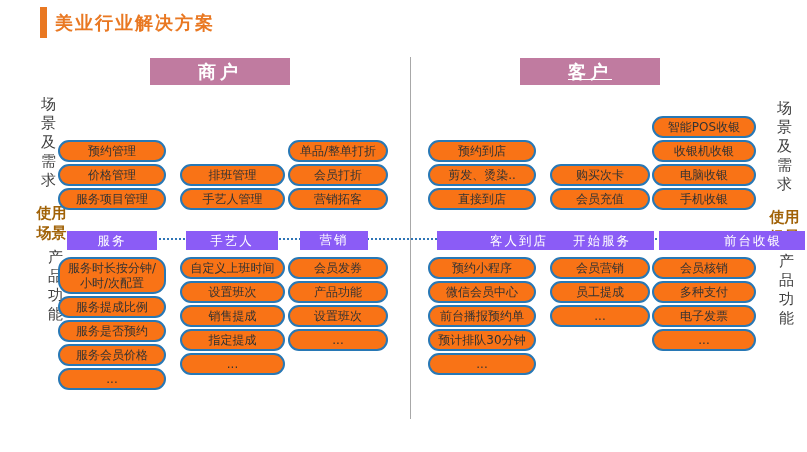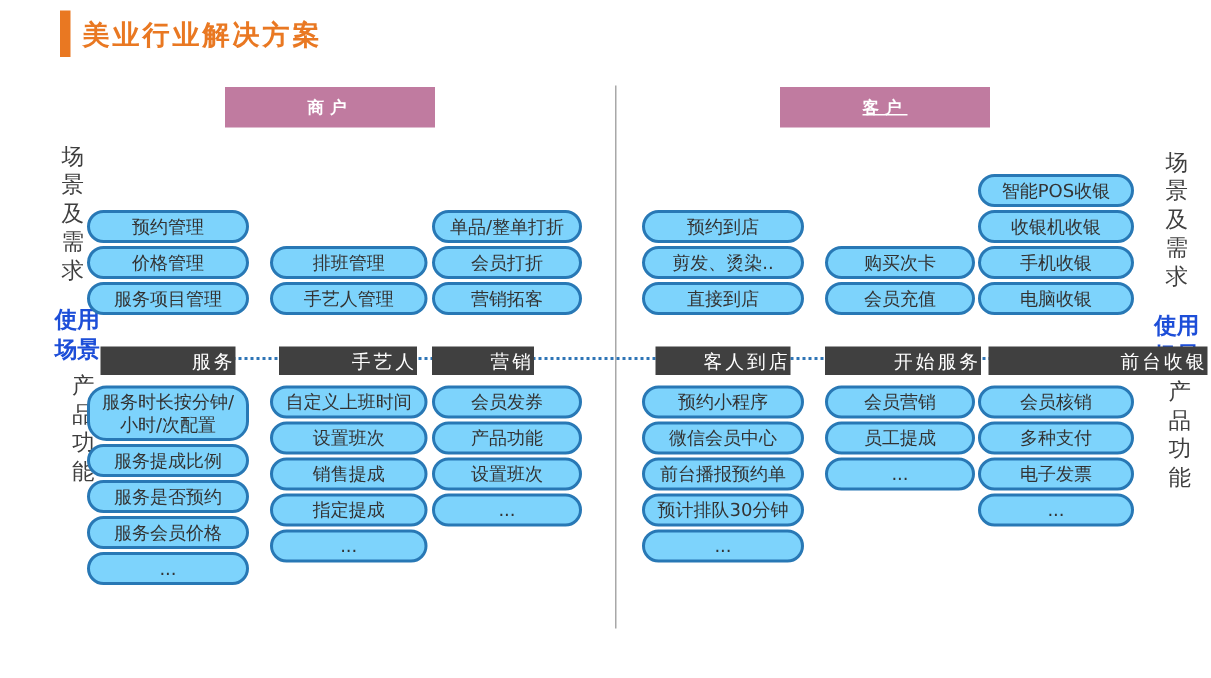--- a/index.html
+++ b/index.html
@@ -5,38 +5,38 @@
   html,body{margin:0;padding:0;background:#fff;}
   body{font-family:"DejaVu Sans","Liberation Sans",sans-serif;}
   .canvas{position:relative;width:807px;height:452px;background:#fff;overflow:hidden;}
 
   
   .title-bar{position:absolute;left:40px;top:7px;width:7px;height:31px;background:#e97822;}
   .page-title{position:absolute;left:55px;top:11px;font-size:18px;font-weight:bold;color:#e97822;letter-spacing:2px;}
 
   
   .vlabel{position:absolute;word-break:break-all;line-break:anywhere;text-align:center;color:#3f3f3f;font-size:15px;line-height:19px;}
-  .vlabel.orange{color:#1d4ed8;font-weight:bold;line-height:20px;}
+  .vlabel.orange{color:#a16207;font-weight:bold;line-height:20px;}
 
   
-  .sec-header{position:absolute;height:27px;background:#c07ba0;color:#fff;font-size:11px;font-weight:bold;display:flex;align-items:center;justify-content:center;letter-spacing:4px;}
+  .sec-header{position:absolute;height:27px;background:#c07ba0;color:#fff;font-size:18px;font-weight:bold;display:flex;align-items:center;justify-content:center;letter-spacing:4px;}
 
   
   .divider{position:absolute;left:410px;top:57px;width:1px;height:362px;background:#a8a8a8;z-index:0;}
 
   
   .dotted{position:absolute;left:108px;top:238px;width:596px;border-top:2px dotted #2e75b6;z-index:1;}
 
   
   .col{position:absolute;}
   .top-group{position:absolute;left:0;right:0;bottom:242px;display:flex;flex-direction:column;gap:2px;}
   .bottom-group{position:absolute;left:0;right:0;top:257px;display:flex;flex-direction:column;gap:2px;}
-  .pill{border:2px solid #2878b5;border-radius:13px;background:#7dd3fc;min-height:18px;display:flex;align-items:center;justify-content:center;font-size:12px;color:#333;padding:0 2px;text-align:center;line-height:1.25;}
+  .pill{border:2px solid #2878b5;border-radius:13px;background:#f97316;min-height:18px;display:flex;align-items:center;justify-content:center;font-size:12px;color:#333;padding:0 2px;text-align:center;line-height:1.25;}
   .pill.tall{min-height:33px;}
-  .banner{position:absolute;top:231px;height:19px;background:#404040;color:#fff;font-size:12.5px;line-height:19px;text-align:right;z-index:2;letter-spacing:2px;}
+  .banner{position:absolute;top:231px;height:19px;background:#8b5cf6;color:#fff;font-size:12.5px;line-height:19px;text-align:center;z-index:2;letter-spacing:2px;}
 </style>
 </head>
 <body>
 
 <div class="canvas">
 
   <div class="title-bar"></div>
   <div class="page-title">美业行业解决方案</div>
 
   <div class="vlabel" style="left:40px;top:95px;width:17px;">场景及需求</div>
@@ -84,36 +84,36 @@
       <div class="pill">...</div>
     </div>
   </div>
 
   <div class="col" style="left:288px;top:0;width:100px;height:452px;">
     <div class="top-group">
       <div class="pill">单品/整单打折</div>
       <div class="pill">会员打折</div>
       <div class="pill">营销拓客</div>
     </div>
-    <div class="banner" style="left:0;width:68px;">营销</div>
+    <div class="banner" style="left:12px;width:68px;font-family:Liberation Serif, serif;">营销</div>
     <div class="bottom-group">
       <div class="pill">会员发券</div>
       <div class="pill">产品功能</div>
       <div class="pill">设置班次</div>
       <div class="pill">...</div>
     </div>
   </div>
 
   <div class="col" style="left:428px;top:0;width:108px;height:452px;">
     <div class="top-group">
       <div class="pill">预约到店</div>
       <div class="pill">剪发、烫染..</div>
       <div class="pill">直接到店</div>
     </div>
-    <div class="banner" style="left:9px;width:90px;">客人到店</div>
+    <div class="banner" style="left:9px;width:108px;padding-left:28px;">客人到店</div>
     <div class="bottom-group">
       <div class="pill">预约小程序</div>
       <div class="pill">微信会员中心</div>
       <div class="pill">前台播报预约单</div>
       <div class="pill">预计排队30分钟</div>
       <div class="pill">...</div>
     </div>
   </div>
 
   <div class="col" style="left:550px;top:0;width:100px;height:452px;">
@@ -126,22 +126,22 @@
       <div class="pill">会员营销</div>
       <div class="pill">员工提成</div>
       <div class="pill">...</div>
     </div>
   </div>
 
   <div class="col" style="left:652px;top:0;width:104px;height:452px;">
     <div class="top-group">
       <div class="pill">智能POS收银</div>
       <div class="pill">收银机收银</div>
+      <div class="pill">电脑收银</div>
       <div class="pill">手机收银</div>
-      <div class="pill">电脑收银</div>
     </div>
     <div class="banner" style="left:7px;width:104px;padding-left:42px;">前台收银</div>
     <div class="bottom-group">
       <div class="pill">会员核销</div>
       <div class="pill">多种支付</div>
       <div class="pill">电子发票</div>
       <div class="pill">...</div>
     </div>
   </div>
 

